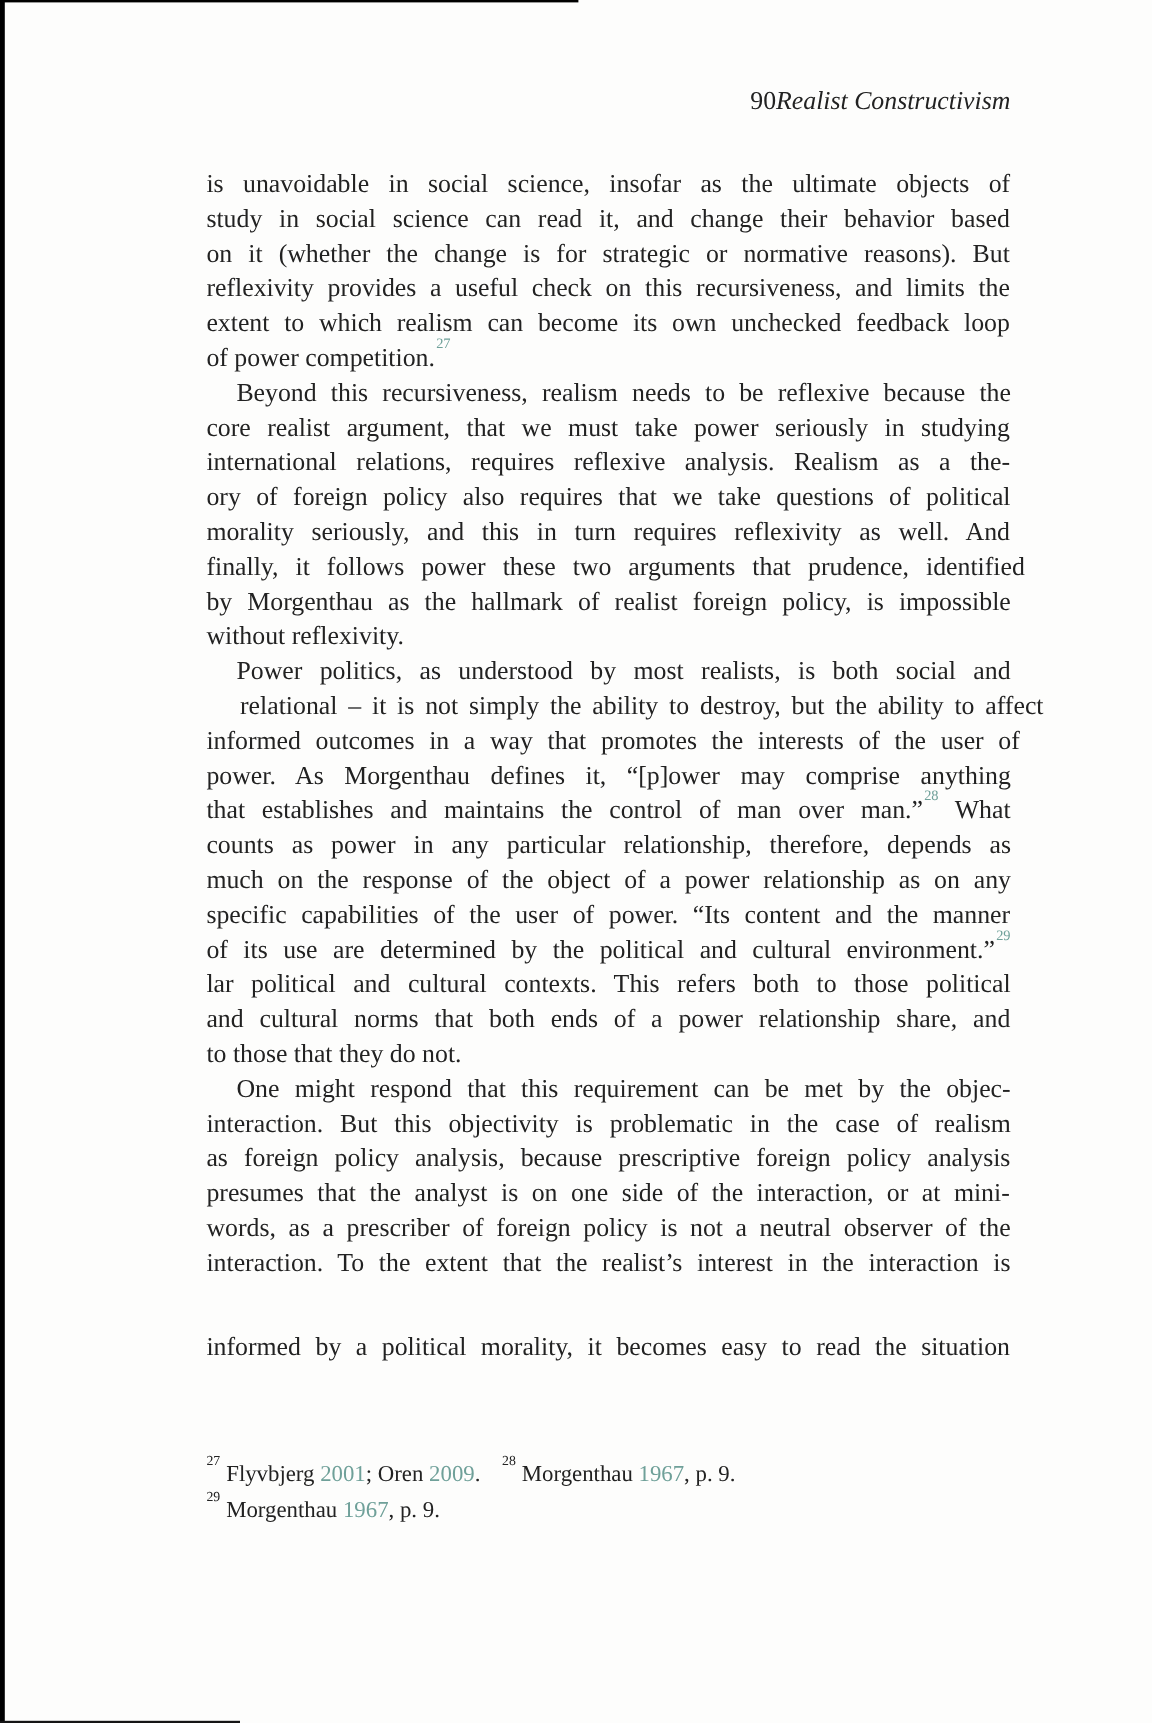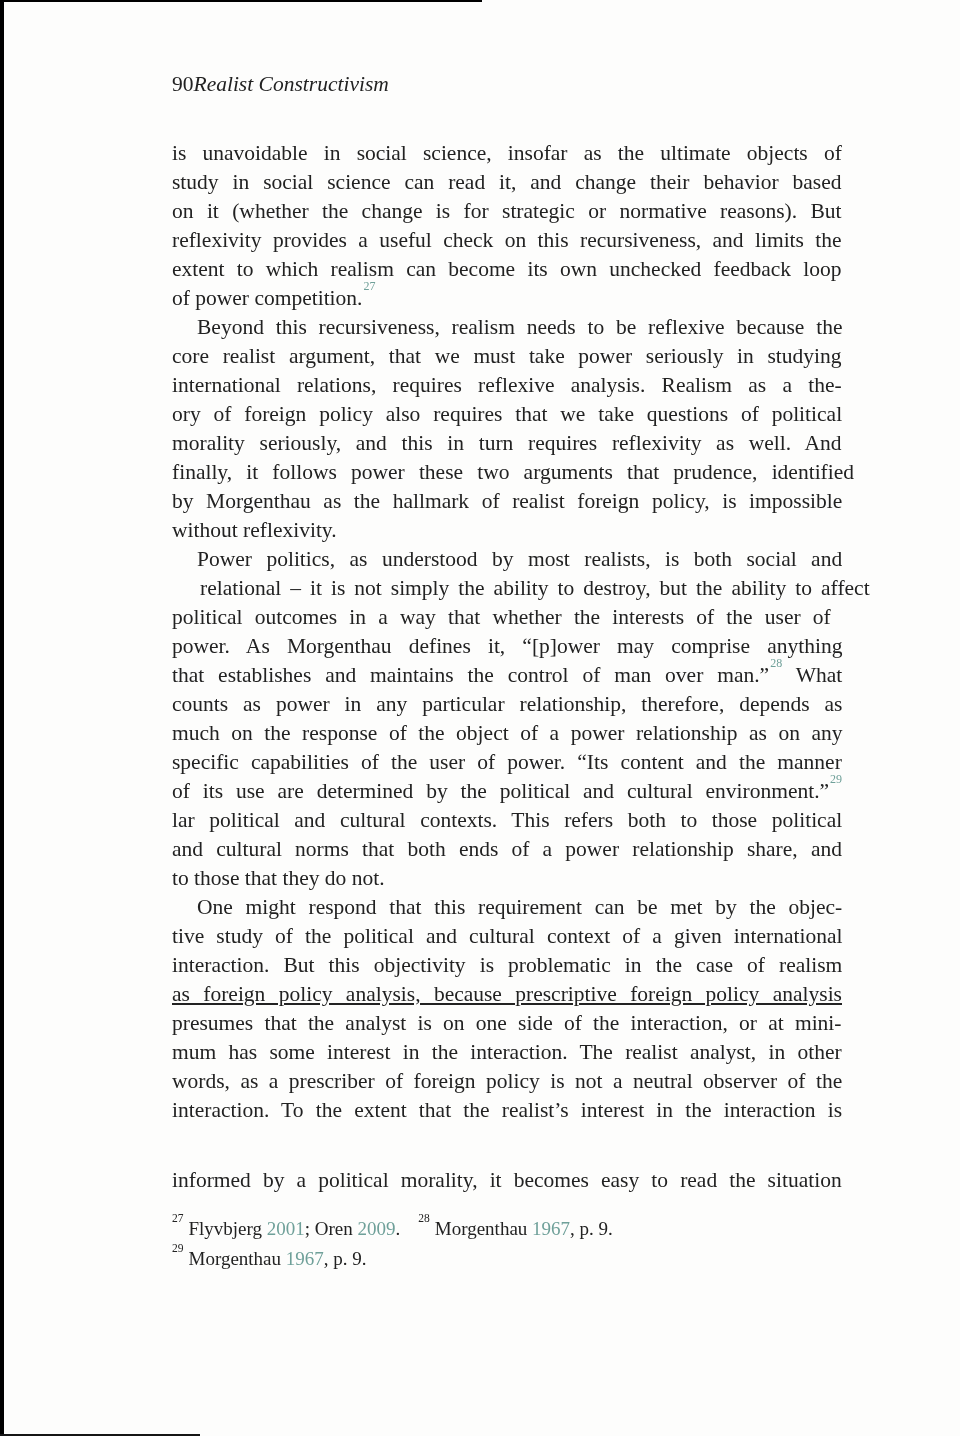--- a/index.html
+++ b/index.html
@@ -9,21 +9,21 @@
     font-family:"Liberation Serif","DejaVu Serif",serif;
     color:#222222;
     -webkit-font-smoothing:antialiased;
   }
   .edge-left  { position:absolute; left:0; top:0; width:4px; height:1436px; background:#000; }
   .edge-top   { position:absolute; left:0; top:0; width:482px; height:2px; background:#000; }
   .edge-bottom{ position:absolute; left:0; bottom:0; width:200px; height:2px; background:#151515; }
 
   .page-header {
     position:absolute; left:172px; top:71px; width:670px;
-    display:flex; justify-content:flex-start; align-items:baseline;
+    display:flex; justify-content:flex-end; align-items:baseline;
     font-size:21.5px; line-height:26px;
   }
   .running-title { font-style:italic; }
 
   .body-text { position:absolute; left:172px; top:139px; width:670px; font-size:21.5px; }
   .line { height:29px; line-height:29px; white-space:nowrap; }
   .line.indent { padding-left:25px; }
   .inner { display:inline-block; white-space:nowrap; }
 
   sup.ref {
@@ -61,36 +61,34 @@
       <div class="line indent"><span class="inner" style="word-spacing: 6.44444px;"><span>Beyond this recursiveness, realism needs to be reflexive because the</span></span></div>
       <div class="line"><span class="inner" style="word-spacing: 8.3px;"><span>core realist argument, that we must take power seriously in studying</span></span></div>
       <div class="line"><span class="inner" style="word-spacing: 10.875px;"><span>international relations, requires reflexive analysis. Realism as a the-</span></span></div>
       <div class="line"><span class="inner" style="word-spacing: 7.45455px;"><span>ory of foreign policy also requires that we take questions of political</span></span></div>
       <div class="line"><span class="inner" style="word-spacing: 9.3px;"><span>morality seriously, and this in turn requires reflexivity as well. And</span></span></div>
       <div class="line"><span class="inner" style="word-spacing: 8.77778px;"><span>finally, it follows power these two arguments that prudence, identified</span></span></div>
       <div class="line"><span class="inner" style="word-spacing: 7.2px;"><span>by Morgenthau as the hallmark of realist foreign policy, is impossible</span></span></div>
       <div class="line"><span class="inner"><span>without reflexivity.</span></span></div>
       <div class="line indent"><span class="inner" style="word-spacing: 9.1px;"><span>Power politics, as understood by most realists, is both social and</span></span></div>
       <div class="line"><span class="inner" style="word-spacing: 3.64286px; margin-left: 28px;"><span>relational – it is not simply the ability to destroy, but the ability to affect</span></span></div>
-      <div class="line"><span class="inner" style="word-spacing: 6.83333px;"><span>political outcomes in a way that whether the interests of the user of</span></span></div>
+      <div class="line"><span class="inner" style="word-spacing: 6.83333px;"><span>informed outcomes in a way that promotes the interests of the user of</span></span></div>
       <div class="line"><span class="inner" style="word-spacing: 11.75px;"><span>power. As Morgenthau defines it, “[p]ower may comprise anything</span></span></div>
       <div class="line"><span class="inner" style="word-spacing: 8.5px; text-align: right;"><span>that establishes and maintains the control of man over man.”</span><sup class="ref">28</sup><span> What</span></span></div>
       <div class="line"><span class="inner" style="word-spacing: 9.55556px;"><span>counts as power in any particular relationship, therefore, depends as</span></span></div>
       <div class="line"><span class="inner" style="word-spacing: 6.15385px;"><span>much on the response of the object of a power relationship as on any</span></span></div>
       <div class="line"><span class="inner" style="word-spacing: 6.72727px;"><span>specific capabilities of the user of power. “Its content and the manner</span></span></div>
       <div class="line"><span class="inner" style="word-spacing: 7.5px;"><span>of its use are determined by the political and cultural environment.”</span><sup class="ref">29</sup></span></div>
       <div class="line"><span class="inner" style="word-spacing: 9.2px;"><span>lar political and cultural contexts. This refers both to those political</span></span></div>
       <div class="line"><span class="inner" style="word-spacing: 7.81818px;"><span>and cultural norms that both ends of a power relationship share, and</span></span></div>
       <div class="line"><span class="inner"><span>to those that they do not.</span></span></div>
       <div class="line indent"><span class="inner" style="word-spacing: 7.36364px;"><span>One might respond that this requirement can be met by the objec-</span></span></div>
-      <div class="line"><span class="inner" style="word-spacing: 6.72727px;"><span>tive study of the political and cultural context of a given international</span></span></div>
       <div class="line"><span class="inner" style="word-spacing: 8.7px;"><span>interaction. But this objectivity is problematic in the case of realism</span></span></div>
-      <div class="line"><span class="inner" style="word-spacing: 8px; text-decoration: underline;"><span>as foreign policy analysis, because prescriptive foreign policy analysis</span></span></div>
+      <div class="line"><span class="inner" style="word-spacing: 8px;"><span>as foreign policy analysis, because prescriptive foreign policy analysis</span></span></div>
       <div class="line"><span class="inner" style="word-spacing: 5.84615px;"><span>presumes that the analyst is on one side of the interaction, or at mini-</span></span></div>
-      <div class="line"><span class="inner" style="word-spacing: 6.90909px;"><span>mum has some interest in the interaction. The realist analyst, in other</span></span></div>
       <div class="line"><span class="inner" style="word-spacing: 5.07692px;"><span>words, as a prescriber of foreign policy is not a neutral observer of the</span></span></div>
       <div class="line"><span class="inner" style="word-spacing: 6.81818px;"><span>interaction. To the extent that the realist’s interest in the interaction is</span></span></div>
       <div class="line"><span class="inner" style="word-spacing: 6.72727px; margin-top: 41px;"><span>informed by a political morality, it becomes easy to read the situation</span></span></div>
     </div>
 
   <div class="footnotes" id="footnotes">
       <div class="fn-line"><sup class="fn-sup">27</sup><span>Flyvbjerg </span><span class="cite">2001</span><span>; Oren </span><span class="cite">2009</span><span>.</span><span class="fn-gap"></span><sup class="fn-sup">28</sup><span>Morgenthau </span><span class="cite">1967</span><span>, p. 9.</span></div>
       <div class="fn-line"><sup class="fn-sup">29</sup><span>Morgenthau </span><span class="cite">1967</span><span>, p. 9.</span></div>
     </div>
 </div>

